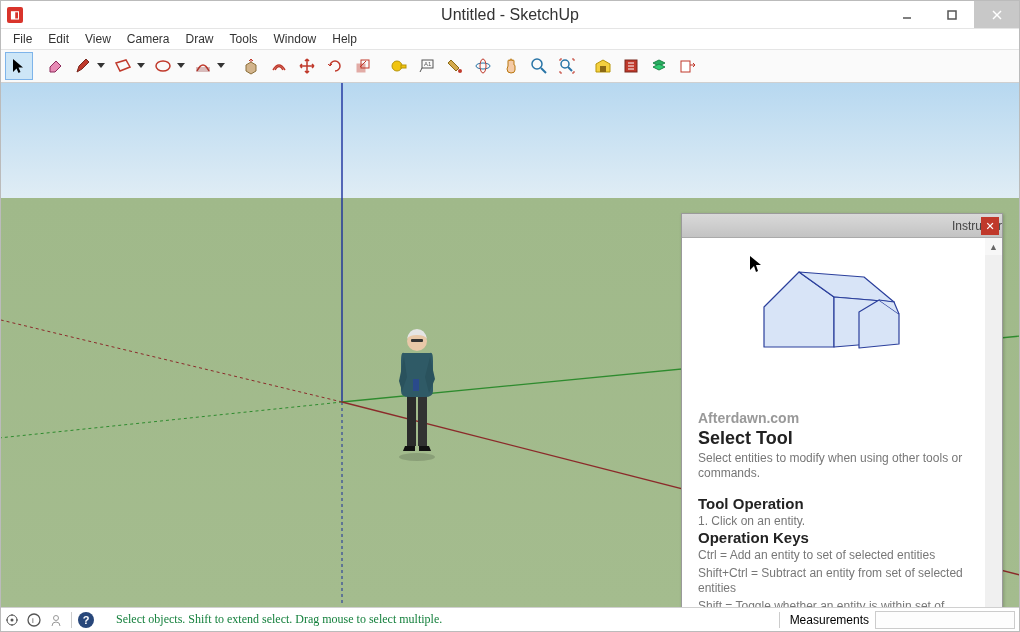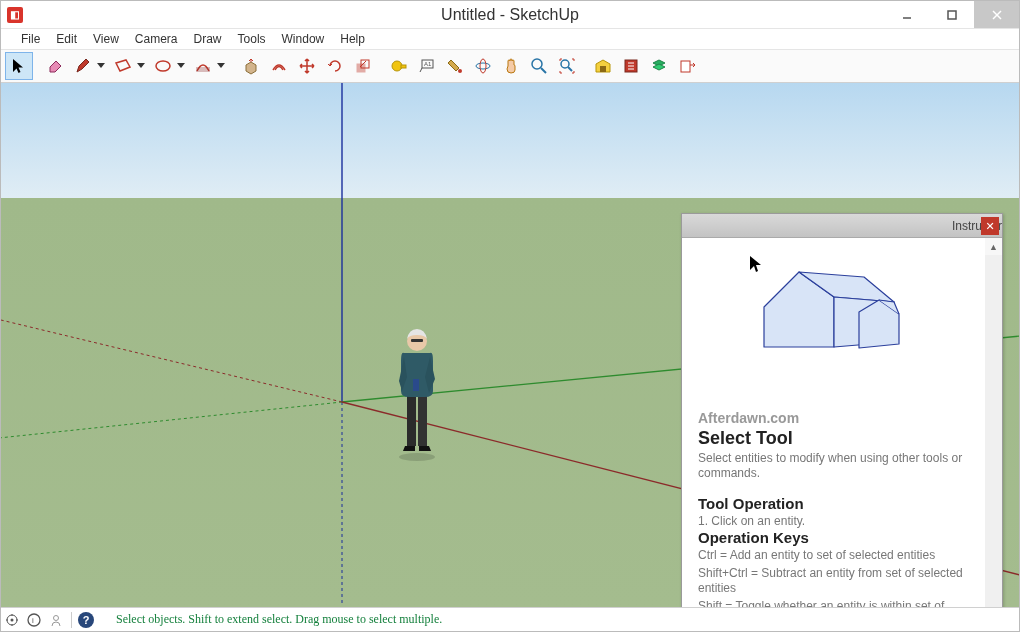--- a/index.html
+++ b/index.html
@@ -9,21 +9,21 @@
 
 
 .titlebar { height: 28px; background: #fff; display: flex; align-items: center; position: relative; border-bottom: 1px solid #e5e5e5; }
 .titlebar .app-icon { width: 16px; height: 16px; margin-left: 6px; background: #d9342b; border-radius: 2px; display: flex; align-items: center; justify-content: center; color: #fff; font-size: 10px; font-weight: bold; }
 .titlebar .title { position: absolute; left: 50%; transform: translateX(-50%); font-size: 16px; color: #333; }
 .titlebar .win-controls { margin-left: auto; display: flex; height: 100%; }
 .titlebar .win-btn { width: 45px; display: flex; align-items: center; justify-content: center; color: #555; font-size: 11px; }
 .titlebar .win-btn.close-b { background: #c8c8c8; color: #fff; }
 
 
-.menubar { height: 20px; display: flex; align-items: center; padding: 0 12px; font-size: 12px; color: #333; }
+.menubar { height: 20px; display: flex; align-items: center; padding: 0 4px; font-size: 12px; color: #333; }
 .menubar .menu-item { padding: 2px 8px; }
 
 
 .toolbar { height: 34px; display: flex; align-items: center; padding: 2px 4px; gap: 0; border-top: 1px solid #e5e5e5; border-bottom: 1px solid #d0d0d0; background: #fafafa; }
 .toolbar .tool { width: 28px; height: 28px; display: flex; align-items: center; justify-content: center; border: 1px solid transparent; position: relative; }
 .toolbar .tool.selected { border: 1px solid #7eb4ea; background: #cde6f7; }
 .toolbar .sep { width: 8px; }
 .toolbar .tool svg { width: 18px; height: 18px; }
 .dd-caret { position: absolute; right: -9px; top: 10px; width: 0; height: 0; border-left: 4px solid transparent; border-right: 4px solid transparent; border-top: 5px solid #333; }
 .toolbar .tool.has-dd { margin-right: 12px; }
@@ -317,15 +317,20 @@
     </div>
     <div class="sb-icon">
       <svg width="14" height="14">
           <circle cx="7" cy="5" r="2.5" fill="none" stroke="#999"></circle>
           <path d="M3 13 Q3 9 7 9 Q11 9 11 13" fill="none" stroke="#999"></path>
         </svg>
     </div>
     <div class="divider"></div>
     <div class="sb-icon help">?</div>
     <div class="sb-text">Select objects. Shift to extend select. Drag mouse to select multiple.</div>
+    <div class="meas">
+      <div class="divider"></div>
+      <span>Measurements</span>
+      <div class="meas-box"></div>
+    </div>
   </div>
 
 </div>
 
 </body></html>

